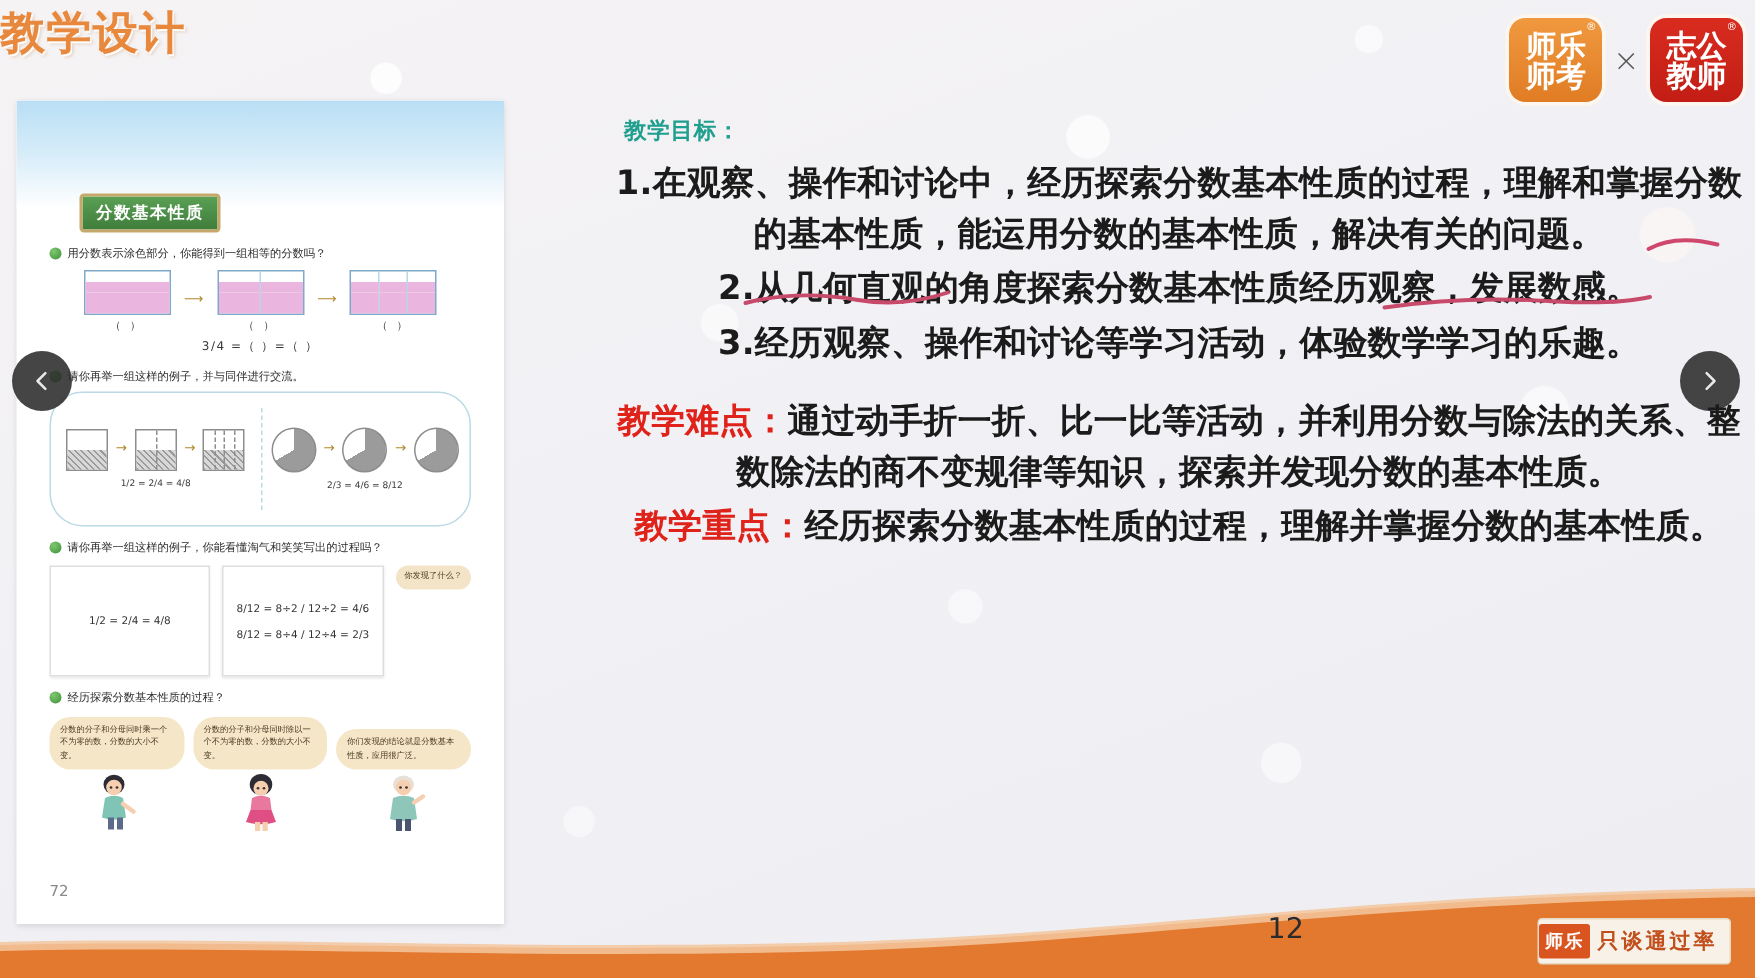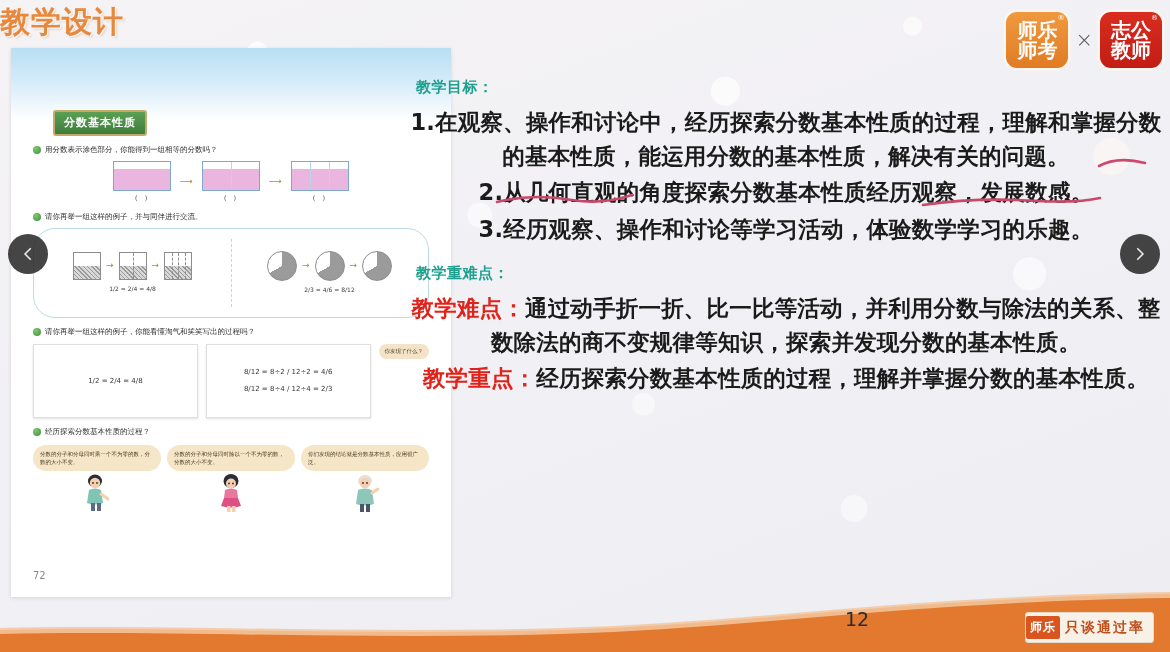--- a/index.html
+++ b/index.html
@@ -78,22 +78,22 @@
   #logo-times {
     font-size: 21px;
     color: #5a5a5a;
     font-weight: 300;
   }
 
   
   #textbook-figure {
     position: absolute;
     left: 11px;
-    top: 48px;
-    width: 440px;
+    top: 67px;
+    width: 325px;
     height: 549px;
     background: #ffffff;
     box-shadow: 0 1px 4px rgba(0,0,0,.12);
     overflow: hidden;
   }
   #tb-sky {
     position: absolute;
     left: 0; right: 0; top: 0;
     height: 72px;
     background: linear-gradient(180deg, #b9def4 0%, #d6ecf9 48%, #ffffff 100%);
@@ -439,20 +439,21 @@
             <div class="bar-row fill">
                 <span class="seg"></span>
                 <span class="seg"></span>
                 <span class="seg"></span>
               </div>
           </div>
           <div class="bar-caption">（    ）</div>
         </div>
       </div>
 
+      <div class="tb-eq">3/4 =（    ）=（    ）</div>
 
       <div class="tb-q">
         <span class="tb-dot"></span>
         <span>请你再举一组这样的例子，并与同伴进行交流。</span>
       </div>
 
       <div class="tb-roundbox">
         <div class="divider"></div>
         <div class="half">
           <div class="sq-row">
@@ -567,21 +568,20 @@
   <div id="content-col">
 
     <div id="goals">
       <div class="sec-head">教学目标：</div>
       <p class="body-line para">1.在观察、操作和讨论中，经历探索分数基本性质的过程，理解和掌握分数的基本性质，能运用分数的基本性质，解决有关的问题。</p>
       <p class="body-line para">2.从几何直观的角度探索分数基本性质经历观察，发展数感。</p>
       <p class="body-line para"> 3.经历观察、操作和讨论等学习活动，体验数学学习的乐趣。</p>
     </div>
 
     <div id="keypoints">
-      <div class="sec-head">教学重难点：</div>
       <p class="body-line para">
         <span class="lead-red">教学难点：</span><span>通过动手折一折、比一比等活动，并利用分数与除法的关系、整数除法的商不变规律等知识，探索并发现分数的基本性质。</span>
       </p>
       <p class="body-line para">
         <span class="lead-red">教学重点：</span><span>经历探索分数基本性质的过程，理解并掌握分数的基本性质。</span>
       </p>
     </div>
   </div>
 
   <svg class="mark" style="left:1095px;top:150px;width:70px;height:24px;" viewBox="0 0 70 24">

